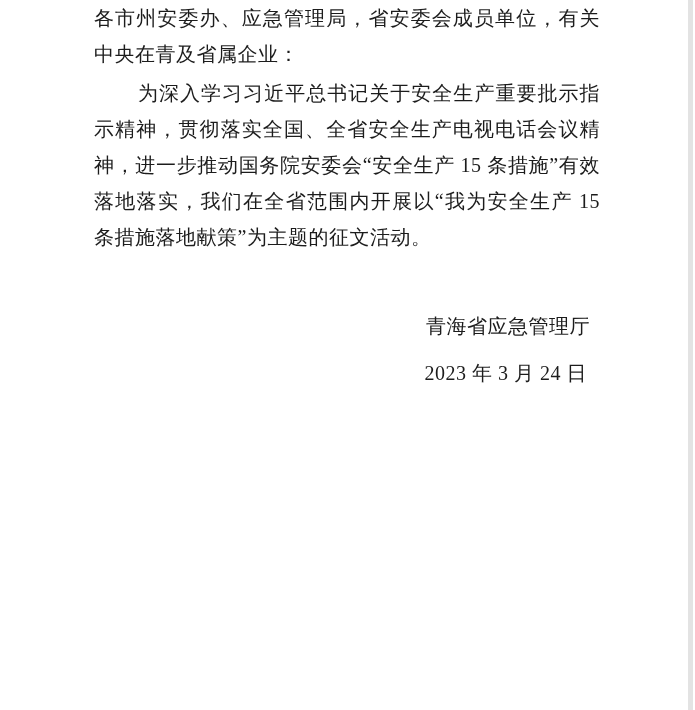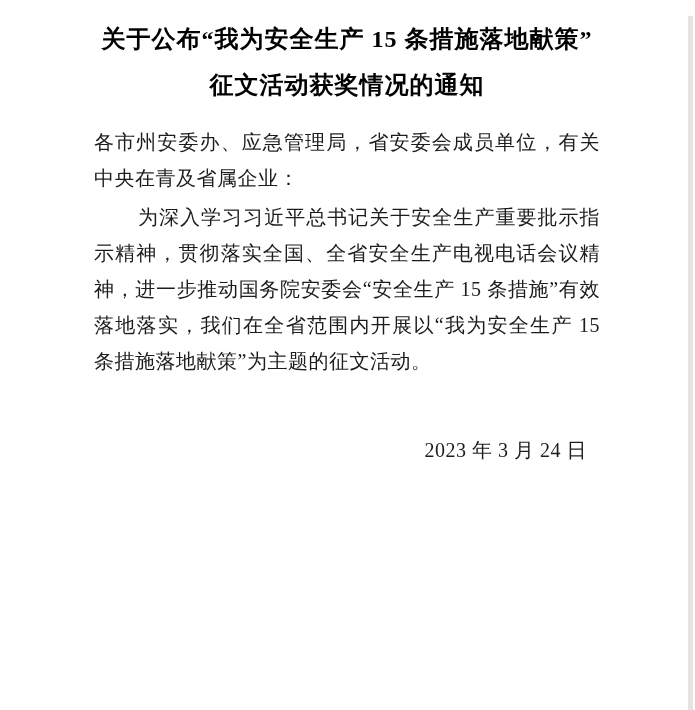--- a/index.html
+++ b/index.html
@@ -78,31 +78,28 @@
     padding-right: 3px;
   }
 </style>
 </head>
 <body>
 
 <div class="page">
 
   <div class="content">
 
-    <h1 class="doc-title">
-      <span class="title-line">关于公布“我为安全生产 15 条措施落地献策”</span>
-      <span class="title-line">征文活动获奖情况的通知</span>
-    </h1>
 
     <p class="doc-para salutation">各市州安委办、应急管理局，省安委会成员单位，有关中央在青及省属企业：</p>
 
     <p class="doc-para body-indent para-2">为深入学习习近平总书记关于安全生产重要批示指示精神，贯彻落实全国、全省安全生产电视电话会议精神，进一步推动国务院安委会“安全生产 15 条措施”有效落地落实，我们在全省范围内开展以“我为安全生产 15 条措施落地献策”为主题的征文活动。</p>
 
 
     <div class="signature-block">
+      <span class="sig-line">青海省应急管理厅</span>
       <span class="sig-line sig-date">2023 年 3 月 24 日</span>
     </div>
 
   </div>
 
   <div class="page-edge-line"></div>
 
 </div>
 
 </body></html>

